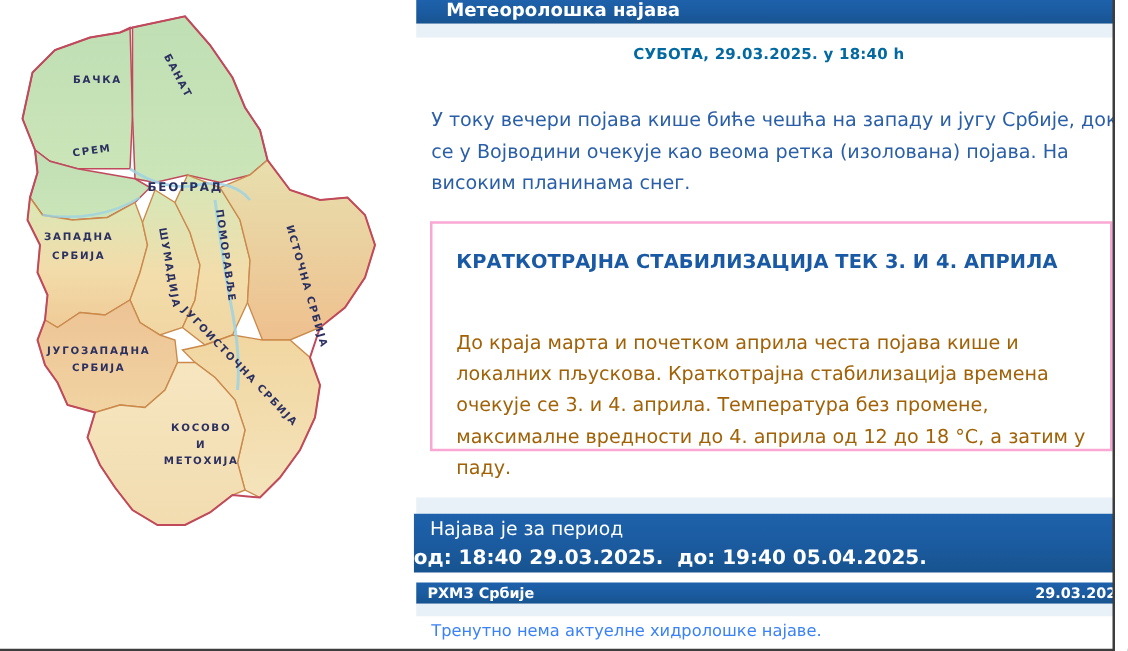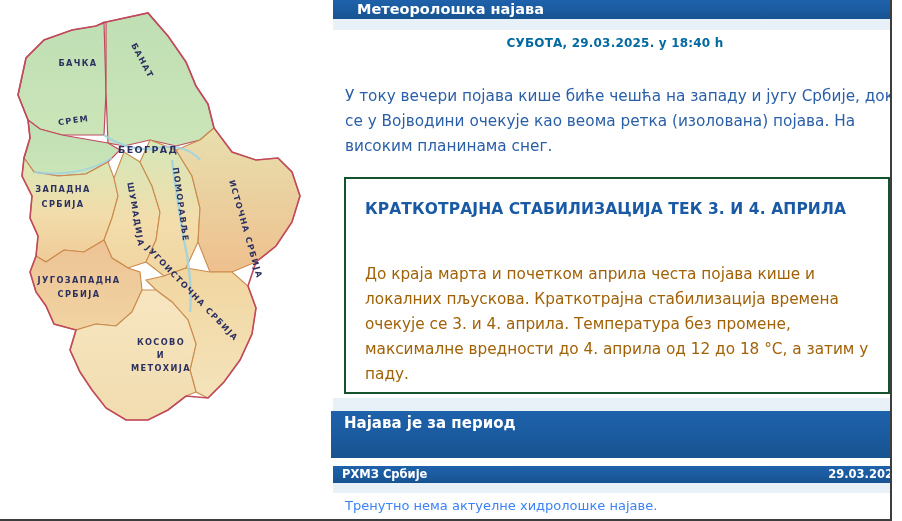--- a/index.html
+++ b/index.html
@@ -82,22 +82,22 @@
     width: 552px;
     font-size: 15.3px;
     line-height: 25px;
     color: #2a5fa8;
   }
 
   
   #alert-box {
     position: absolute;
     left: 13px; top: 177px;
-    width: 546px; height: 217px;
-    border: 2px solid #14532d;
+    width: 546px; height: 184px;
+    border: 2px solid #f9a8d4;
     box-sizing: border-box;
     background: #ffffff;
   }
   #alert-heading {
     position: absolute;
     left: 19px; top: 18px;
     width: 500px;
     font-size: 15.5px;
     font-weight: bold;
     color: #1a5aa4;
@@ -124,21 +124,21 @@
   
   #period-bar {
     position: absolute;
     left: 0px; top: 411px;
     width: 563px; height: 47px;
   }
   #period-title {
     position: absolute;
     left: 13px; top: 3px;
     font-size: 15px;
-    font-weight: bold;
+    font-weight: normal;
     color: #ffffff;
   }
   #period-range {
     position: absolute;
     left: 0px; top: 25px;
     font-size: 16px;
     font-weight: bold;
     color: #ffffff;
     white-space: pre;
   }
@@ -315,20 +315,21 @@
 
   <div id="alert-box">
     <div id="alert-heading">КРАТКОТРАЈНА СТАБИЛИЗАЦИЈА ТЕК 3. И 4. АПРИЛА</div>
     <div id="alert-body">До краја марта и почетком априла честа појава кише и локалних пљускова. Краткотрајна стабилизација времена очекује се 3. и 4. априла. Температура без промене, максималне вредности до 4. априла од 12 до 18 °C, а затим у паду.</div>
   </div>
 
   <div id="gap-strip"></div>
 
   <div id="period-bar" class="bluebar">
     <div id="period-title">Најава је за период</div>
+    <div id="period-range">од: 18:40 29.03.2025.  до: 19:40 05.04.2025.</div>
   </div>
 
   <div id="rhmz-bar" class="bluebar">
     <span id="rhmz-name">РХМЗ Србије</span>
     <span id="rhmz-date">29.03.2025</span>
   </div>
   <div id="rhmz-underline"></div>
 
   <div id="hydro-text">Тренутно нема актуелне хидролошке најаве.</div>
 </div>

